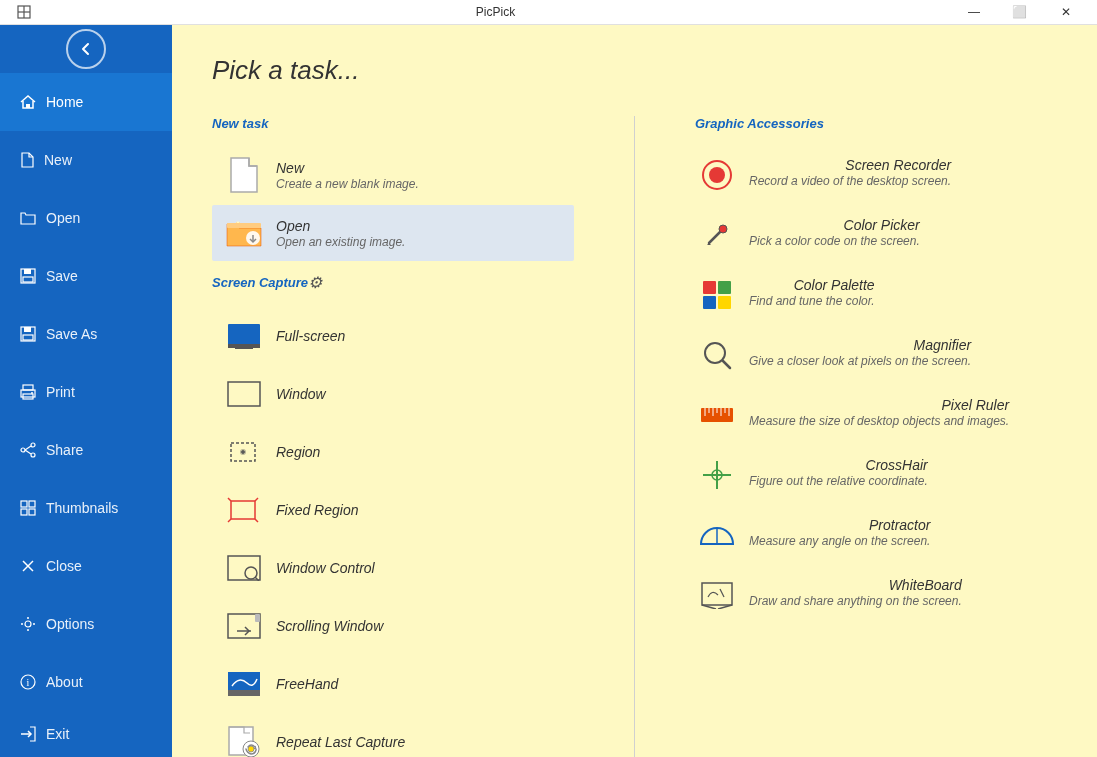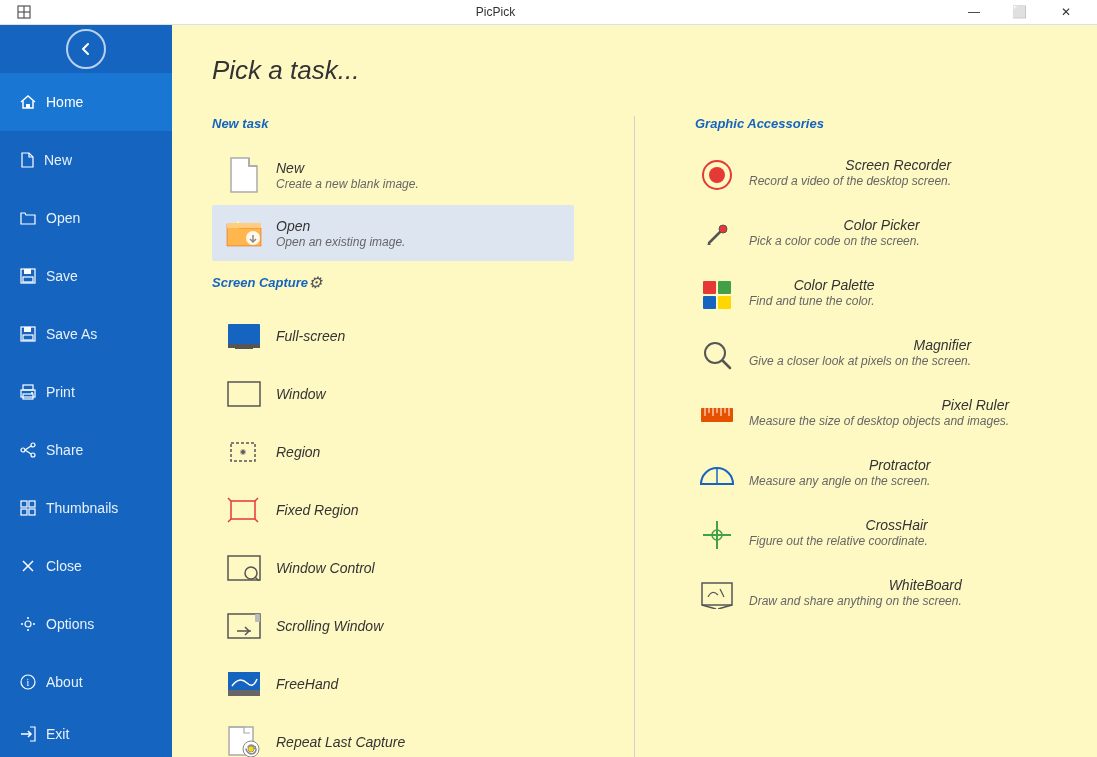--- a/index.html
+++ b/index.html
@@ -548,43 +548,43 @@
               </svg>
             </div>
             <div class="acc-text-box">
               <span class="acc-name">Pixel Ruler</span>
               <span class="acc-desc">Measure the size of desktop objects and images.</span>
             </div>
           </div>
 
           <div class="accessory-item">
             <div class="acc-icon-box">
+              <svg width="32" height="32" viewBox="0 0 32 32" fill="none">
+                <line x1="16" y1="2" x2="16" y2="30" stroke="#43a047" stroke-width="2"></line>
+                <line x1="2" y1="16" x2="30" y2="16" stroke="#43a047" stroke-width="2"></line>
+                <circle cx="16" cy="16" r="5" stroke="#43a047" stroke-width="1.5" fill="none"></circle>
+              </svg>
+            </div>
+            <div class="acc-text-box">
+              <span class="acc-name">CrossHair</span>
+              <span class="acc-desc">Figure out the relative coordinate.</span>
+            </div>
+          </div>
+
+          <div class="accessory-item">
+            <div class="acc-icon-box">
               <svg width="36" height="22" viewBox="0 0 36 22" fill="none">
                 <path d="M2,20 A16,16 0 0,1 34,20 Z" fill="none" stroke="#1565c0" stroke-width="2"></path>
                 <line x1="18" y1="20" x2="18" y2="4" stroke="#1565c0" stroke-width="1.5"></line>
                 <line x1="2" y1="20" x2="34" y2="20" stroke="#1565c0" stroke-width="1.5"></line>
               </svg>
             </div>
             <div class="acc-text-box">
               <span class="acc-name">Protractor</span>
               <span class="acc-desc">Measure any angle on the screen.</span>
-            </div>
-          </div>
-
-          <div class="accessory-item">
-            <div class="acc-icon-box">
-              <svg width="32" height="32" viewBox="0 0 32 32" fill="none">
-                <line x1="16" y1="2" x2="16" y2="30" stroke="#43a047" stroke-width="2"></line>
-                <line x1="2" y1="16" x2="30" y2="16" stroke="#43a047" stroke-width="2"></line>
-                <circle cx="16" cy="16" r="5" stroke="#43a047" stroke-width="1.5" fill="none"></circle>
-              </svg>
-            </div>
-            <div class="acc-text-box">
-              <span class="acc-name">CrossHair</span>
-              <span class="acc-desc">Figure out the relative coordinate.</span>
             </div>
           </div>
 
           <div class="accessory-item">
             <div class="acc-icon-box">
               <svg width="34" height="28" viewBox="0 0 34 28" fill="none">
                 <rect x="2" y="2" width="30" height="22" stroke="#555" stroke-width="1.5" fill="none"></rect>
                 <line x1="2" y1="24" x2="16" y2="28" stroke="#555" stroke-width="1.5"></line>
                 <line x1="32" y1="24" x2="18" y2="28" stroke="#555" stroke-width="1.5"></line>
                 <path d="M8,16 Q12,8 18,14" stroke="#555" stroke-width="1.2" fill="none"></path>

